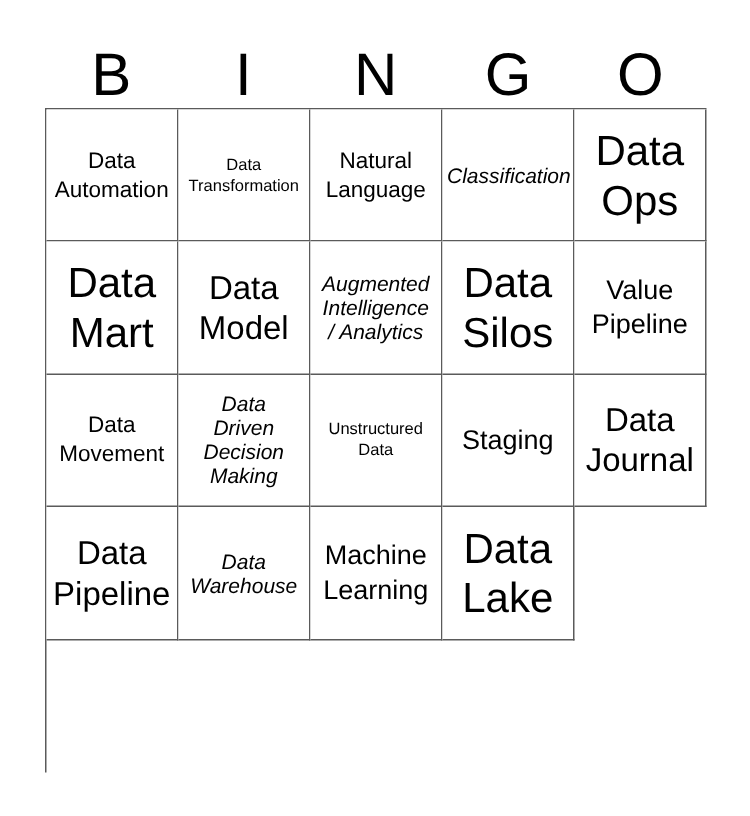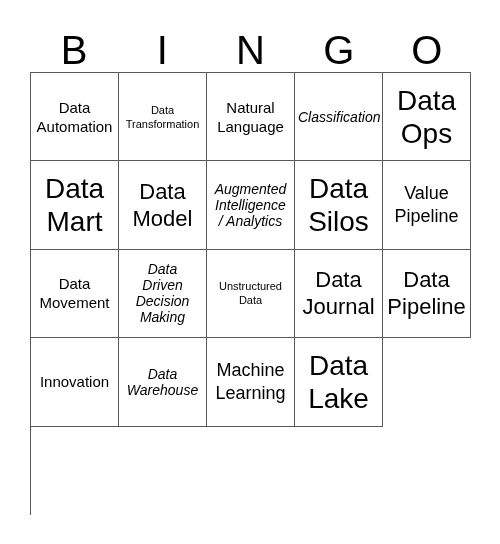--- a/index.html
+++ b/index.html
@@ -146,30 +146,30 @@
 Driven
 Decision
 Making</span>
       </div>
     <div class="cell">
         <span class="cell-text fs-xs">Unstructured
 Data</span>
       </div>
 
     <div class="cell">
+        <span class="cell-text fs-l">Staging</span>
+      </div>
+    <div class="cell">
         <span class="cell-text fs-xl">Data
 Journal</span>
       </div>
 
     <div class="cell">
         <span class="cell-text fs-xl">Data
 Pipeline</span>
-      </div>
-    <div class="cell">
-        <span class="cell-text fs-m">Innovation</span>
       </div>
     <div class="cell">
         <span class="cell-text fs-s">Data
 Warehouse</span>
       </div>
     <div class="cell">
         <span class="cell-text fs-l">Machine
 Learning</span>
       </div>
     <div class="cell">

